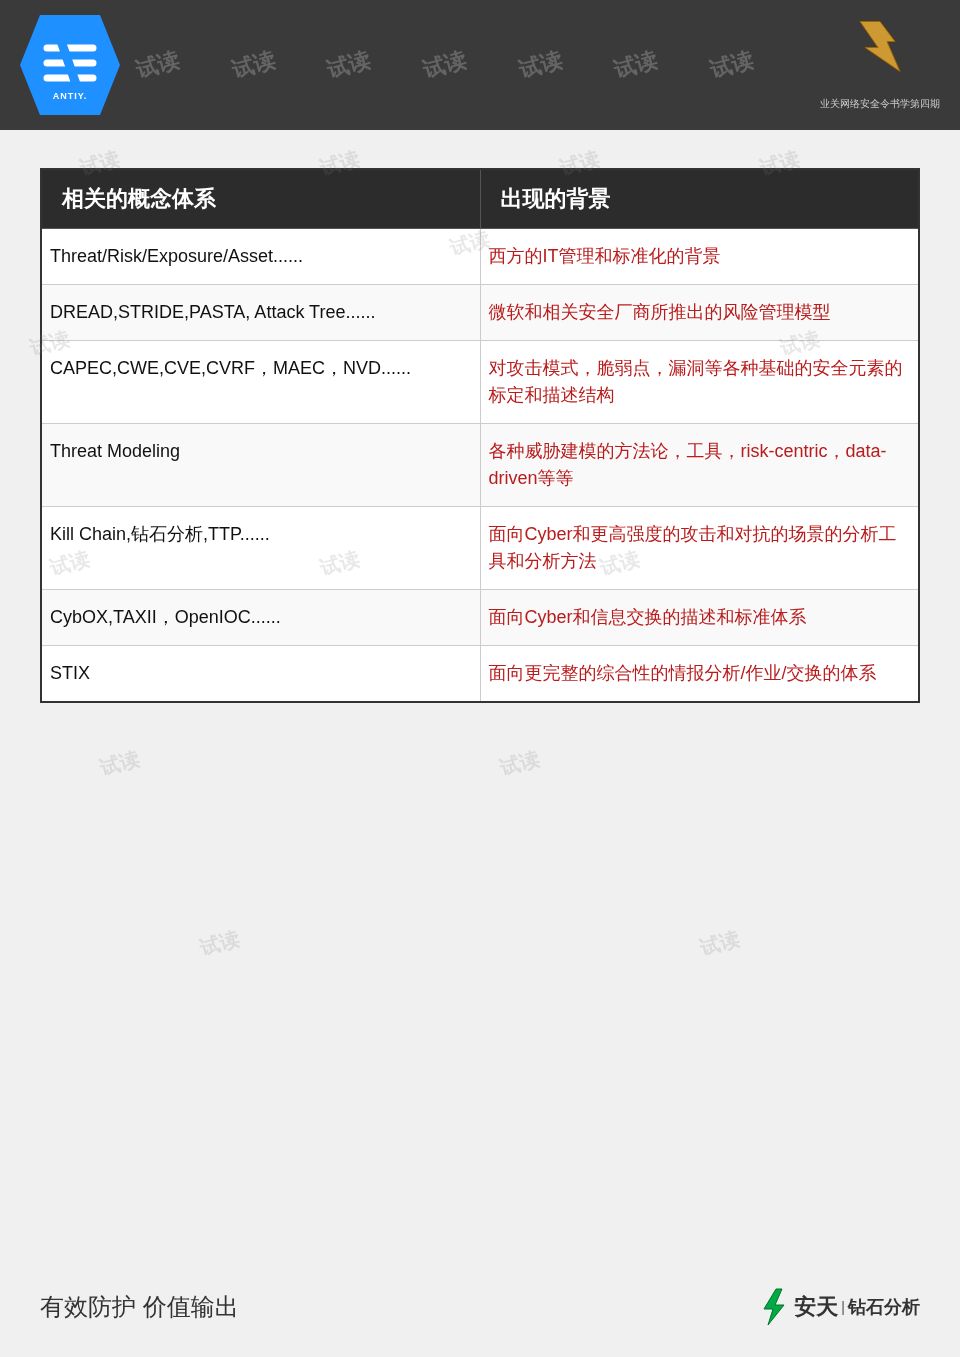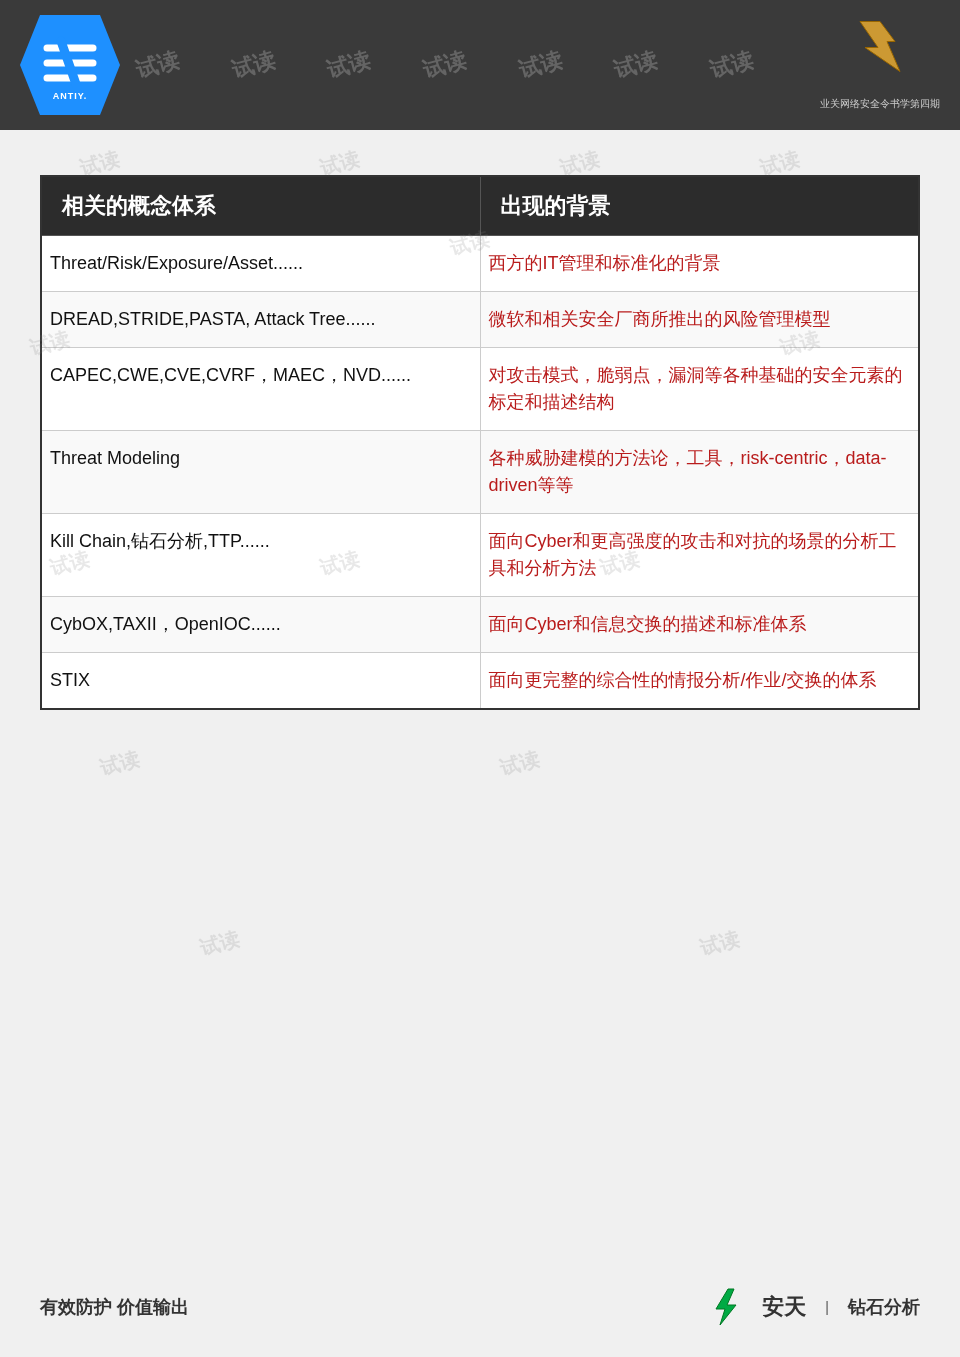--- a/index.html
+++ b/index.html
@@ -76,21 +76,21 @@
     
     .main-content {
       padding: 30px 40px;
       position: relative;
     }
 
     
     .concept-table {
       width: 100%;
       border-collapse: collapse;
-      margin-top: 15px;
+      margin-top: 8px;
       background: white;
       border: 2px solid #333;
     }
 
     .concept-table th {
       background: #2c2c2c;
       color: white;
       padding: 14px 20px;
       font-size: 22px;
       font-weight: bold;
@@ -133,34 +133,34 @@
       bottom: 30px;
       left: 0;
       width: 100%;
       padding: 0 40px;
       display: flex;
       align-items: center;
       justify-content: space-between;
     }
 
     .footer-left {
-      font-size: 18px;
+      font-size: 24px;
       color: #333;
-      font-weight: bold;
+      font-weight: normal;
     }
 
     .footer-right {
       display: flex;
       align-items: center;
     }
 
     .footer-logo {
       display: flex;
       align-items: center;
-      gap: 16px;
+      gap: 0;
     }
 
     
     .lightning-svg {
       width: 40px;
       height: 40px;
     }
 
     
     .wm {

